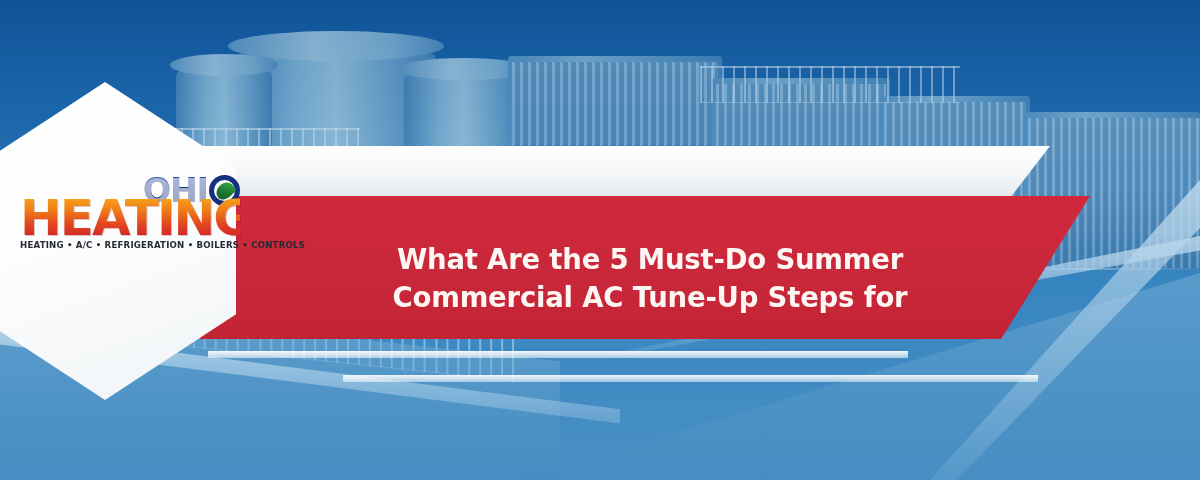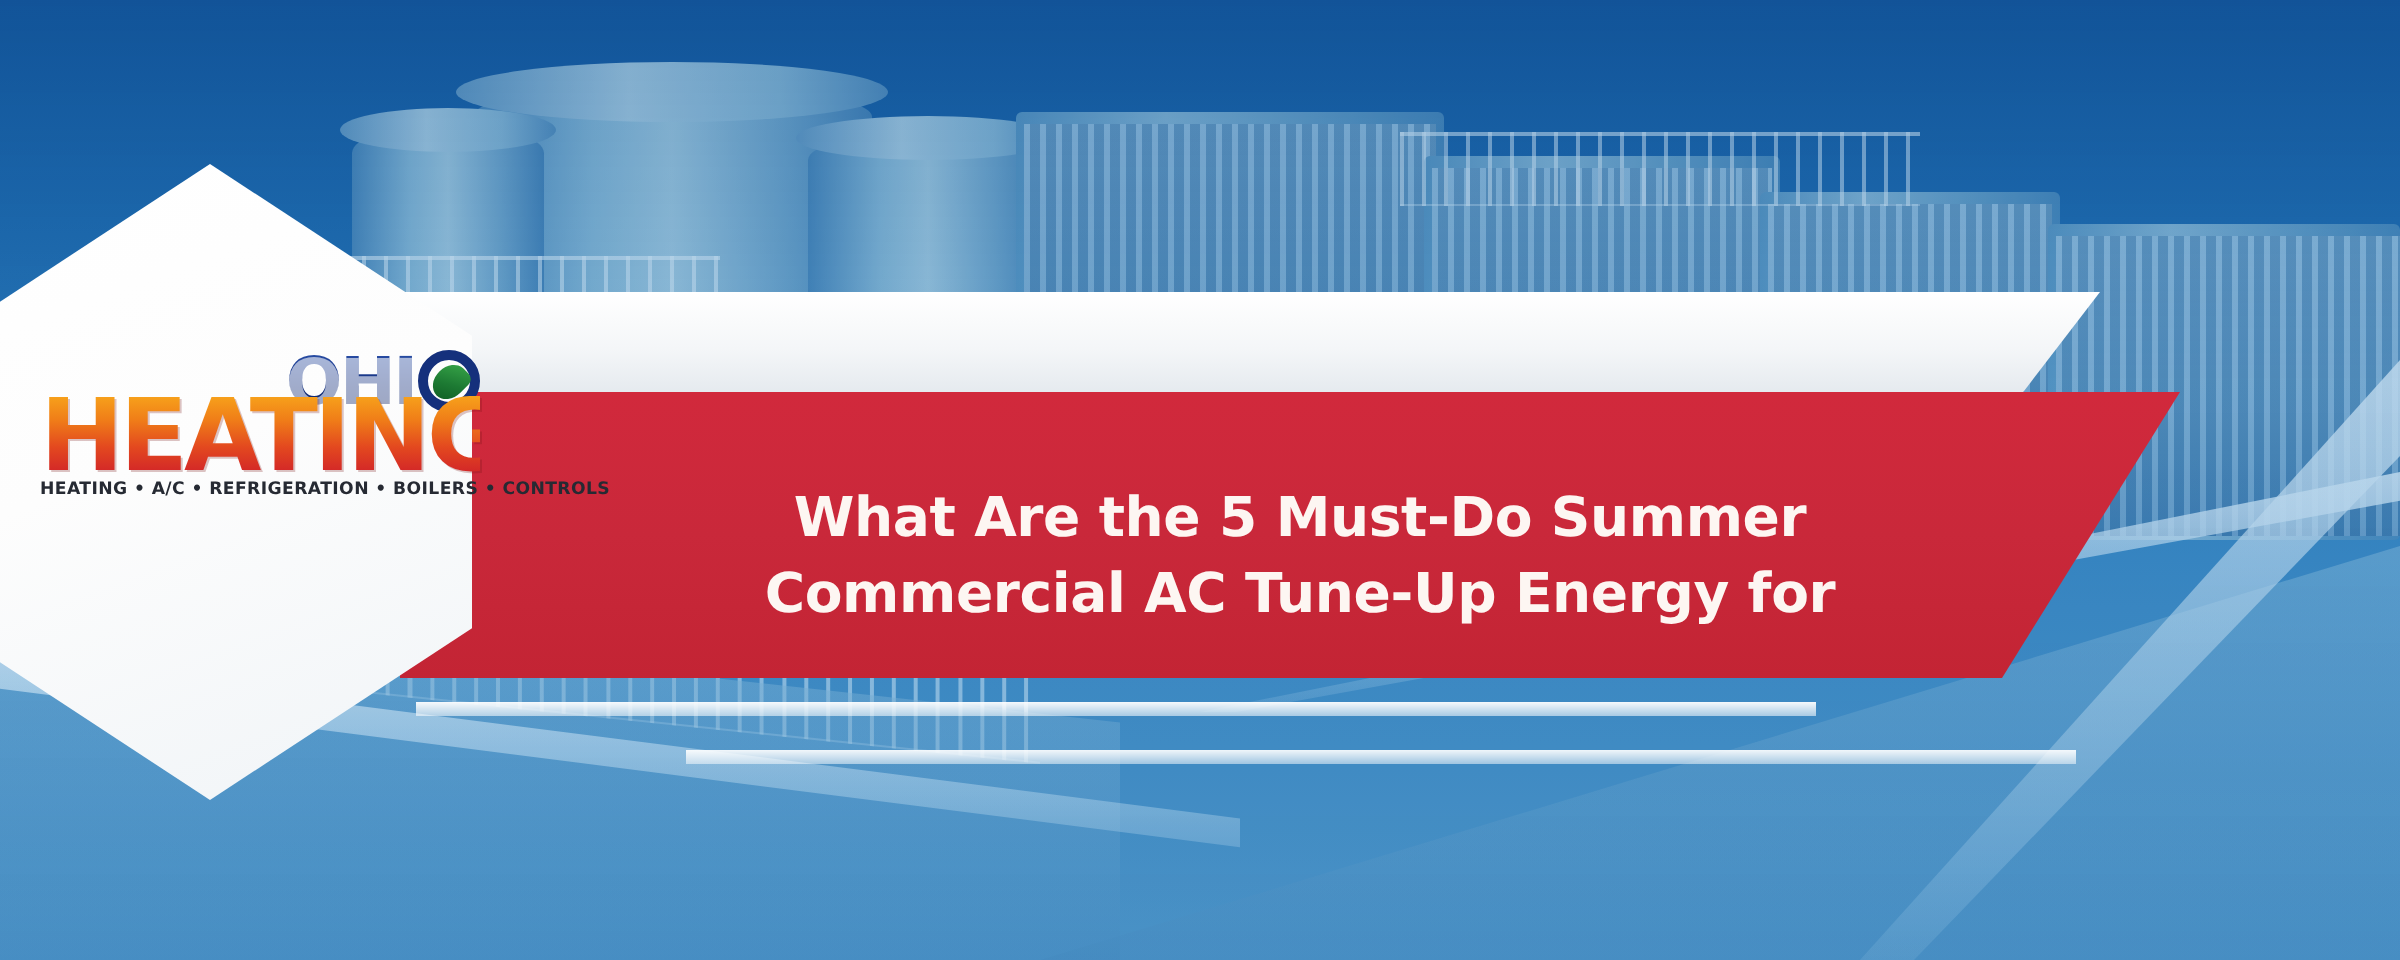--- a/index.html
+++ b/index.html
@@ -264,21 +264,21 @@
 
     <div class="tint"></div>
   </div>
 
   <div class="whitebar"></div>
 
   <div class="redbar"></div>
 
   <div class="headline">
     <span>What Are the 5 Must-Do Summer</span>
-    <span>Commercial AC Tune-Up Energy for</span>
+    <span>Commercial AC Tune-Up Steps for</span>
   </div>
 
   <div class="rule1"></div>
   <div class="rule2"></div>
 
   <div class="hex"></div>
 
   <div class="logo">
     <div class="logo-ohio">
       <span class="txt">OHI</span>

